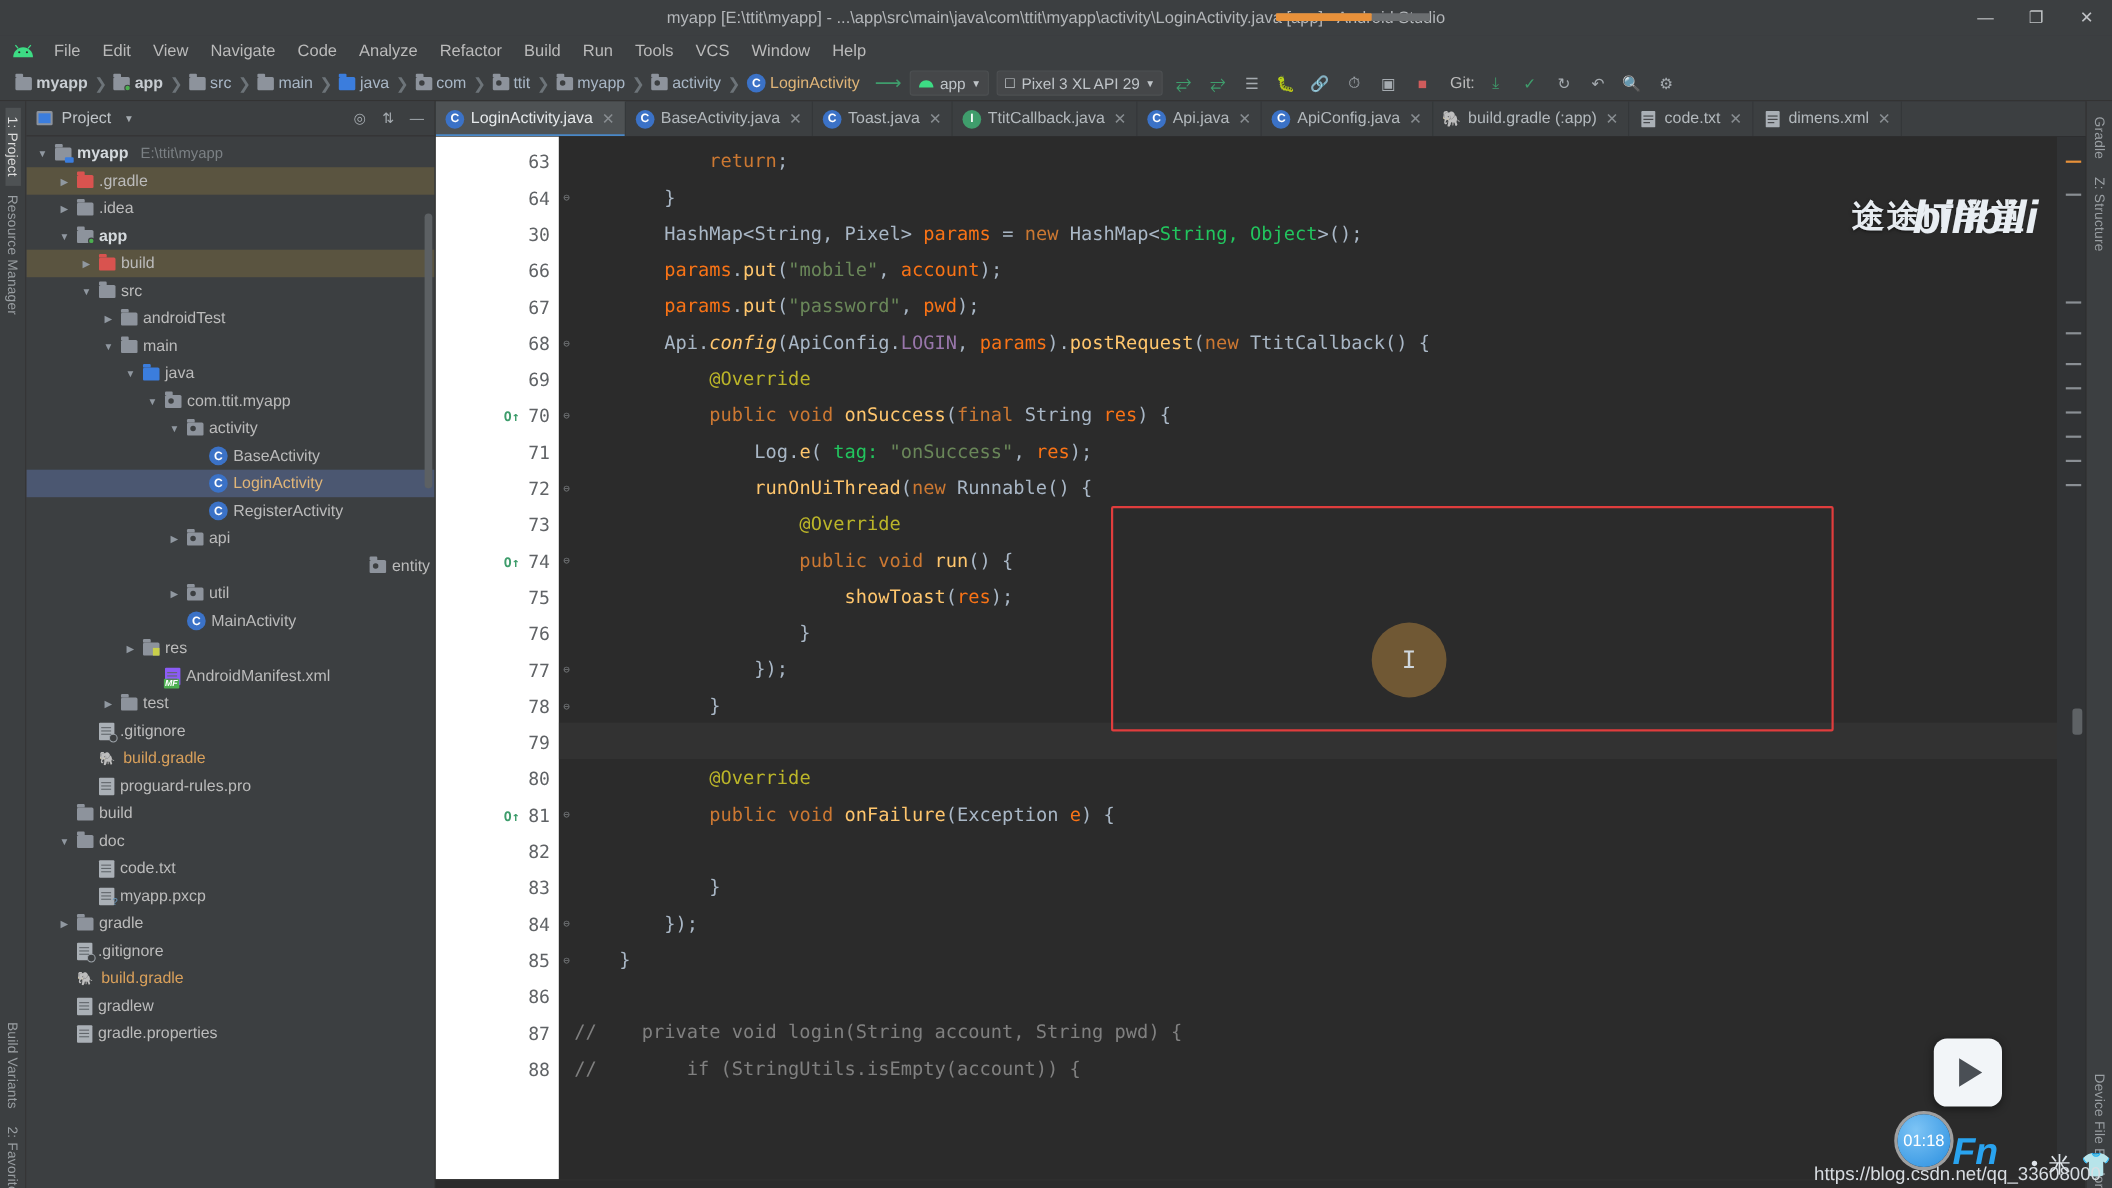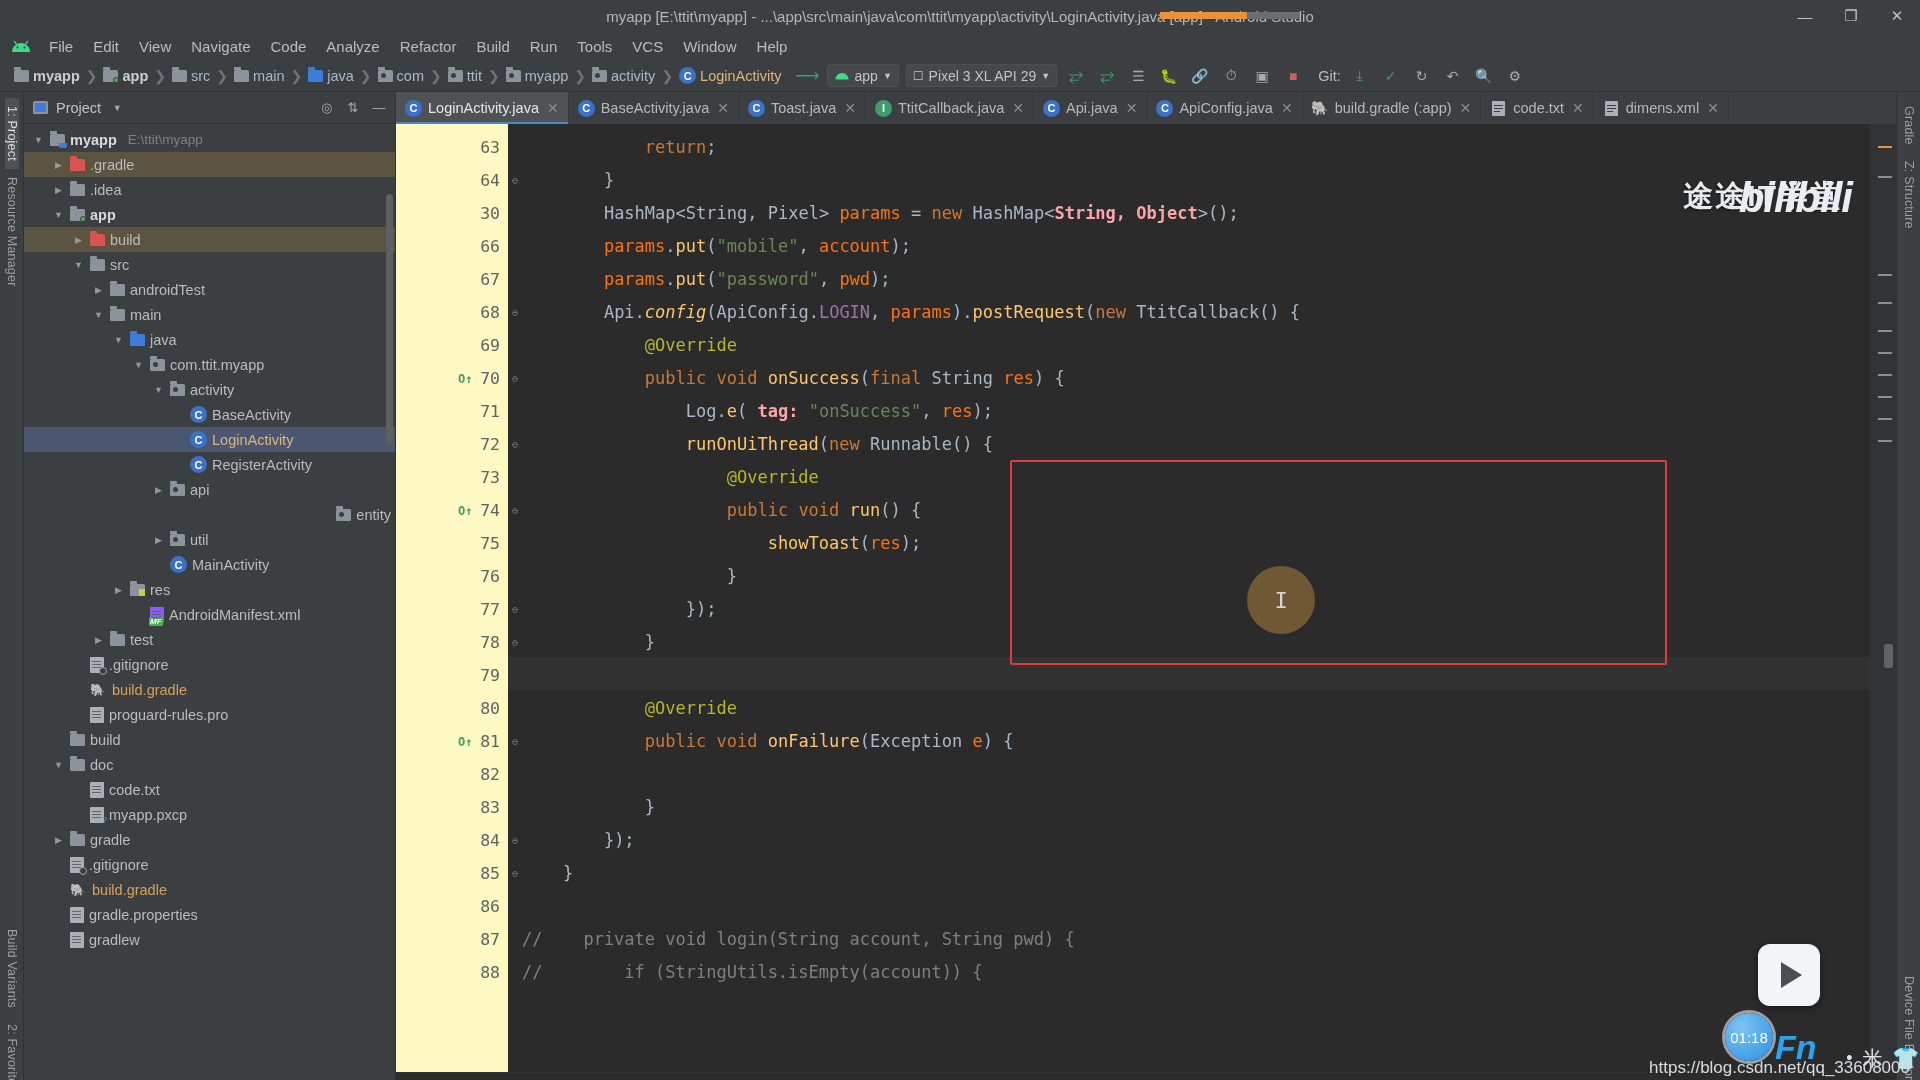--- a/index.html
+++ b/index.html
@@ -69,29 +69,29 @@
   #tabs { height:32px; background:#3c3f41; display:flex; align-items:stretch; overflow:hidden; }
   .tab { display:flex; align-items:center; gap:6px; padding:0 9px; font-size:14.5px; color:#b3b9bd; border-right:1px solid #343739; white-space:nowrap; }
   .tab.active { background:#4e5254; color:#e6e9eb; box-shadow:inset 0 -2px 0 #4a88c7; }
   .tabx { color:#888d91; font-size:14px; margin-left:2px; }
   .tabic { width:17px; height:17px; border-radius:50%; background:#3b72c7; color:#fff; font-size:11px; font-weight:bold; display:flex; align-items:center; justify-content:center; flex:none; }
   .tabic.i { background:#3f9d6c; }
   .tabic.g { background:none; color:#9aa0a6; border-radius:0; font-size:14px; }
   .tabic.t { background:none; color:#aab0b6; border-radius:0; }
 
   #editorarea { flex:1; display:flex; position:relative; overflow:hidden; background:#2b2b2b; }
-  #gutter { width:112px; background:#fef9c3; flex:none; padding-top:7px; position:relative; }
+  #gutter { width:112px; background:#ffffff; flex:none; padding-top:7px; position:relative; }
   .gl { height:33px; display:flex; align-items:center; justify-content:flex-end; padding-right:8px; font-size:16.5px; color:#606366; font-family:"DejaVu Sans Mono", monospace; position:relative; }
   .gl .mk { position:absolute; left:62px; font-size:12px; color:#3f9d6c; font-weight:bold; }
   .gl .fold { position:absolute; right:-13px; width:12px; text-align:center; color:#787b7e; font-size:10px; }
   #codewrap { flex:1; position:relative; padding-top:7px; overflow:hidden; }
   pre#code { font-family:"DejaVu Sans Mono", monospace; font-size:17px; line-height:33px; color:#a9b7c6; white-space:pre; margin-left:14px; }
   .k { color:#cc7832; } .s { color:#6a8759; } .c { color:#808080; } .f { color:#ffc66d; }
   .n { color:#9876aa; } .an { color:#bbb529; } .t { color:#f97316; } .p { color:#a9b7c6; }
-  .cls2 { color:#a9b7c6; } .param { color:#fca5a5;font-weight:bold; }
+  .cls2 { color:#a9b7c6; } .param { color:#22c55e; }
   #curline { position:absolute; left:0; right:0; top:533px; height:33px; background:#323232; }
   #redbox { position:absolute; left:502px; top:336px; width:657px; height:205px; border:2px solid #e03d3d; border-radius:2px; pointer-events:none; }
   #cursorblob { position:absolute; left:739px; top:442px; width:68px; height:68px; border-radius:50%; background:rgba(170,125,60,.55); display:flex; align-items:center; justify-content:center; }
   #cursorblob span { color:#cfd6dc; font-size:22px; font-family:"DejaVu Sans Mono", monospace; }
   #playbtn { position:absolute; right:50px; bottom:66px; width:62px; height:62px; border-radius:12px; background:#f2f5f8; display:flex; align-items:center; justify-content:center; box-shadow:0 2px 8px rgba(0,0,0,.45); }
   #playbtn:after { content:""; border-left:21px solid #4a4f55; border-top:13px solid transparent; border-bottom:13px solid transparent; margin-left:5px; }
   #wmark1 { position:absolute; right:28px; top:52px; font-size:30px; font-weight:bold; color:#e6ebf0; letter-spacing:2px; text-shadow:0 1px 3px rgba(0,0,0,.6); }
   #wmark2 { position:absolute; right:18px; top:50px; font-size:42px; font-weight:bold; color:#e9eef3; font-style:italic; letter-spacing:-1px; }
 
   #bcbar { height:28px; background:#2b2b2b; display:flex; align-items:center; padding-left:404px; gap:5px; font-size:14.5px; color:#9aa3ab; border-top:1px solid #323232; }
@@ -426,26 +426,26 @@
           <span class="lbl">.gitignore</span>
         </div>
         <div class="row" style="padding-left: 28px;">
           <span class="arw"></span>
           <span class="gradleic" style="flex: 0 0 auto; font-size: 12px;">🐘</span>
           <span class="lbl or">build.gradle</span>
         </div>
         <div class="row" style="padding-left: 28px;">
           <span class="arw"></span>
           <span class="fileic" style="flex: 0 0 auto;"></span>
+          <span class="lbl">gradlew</span>
+        </div>
+        <div class="row" style="padding-left: 28px;">
+          <span class="arw"></span>
+          <span class="fileic" style="flex: 0 0 auto;"></span>
           <span class="lbl">gradle.properties</span>
-        </div>
-        <div class="row" style="padding-left: 28px;">
-          <span class="arw"></span>
-          <span class="fileic" style="flex: 0 0 auto;"></span>
-          <span class="lbl">gradlew</span>
         </div>
         <div id="treescroll" style="top: 70px;"></div>
       </div>
   </div>
 
   <div id="editorcol">
 
     <div id="tabs">
         <div class="tab active">
           <span class="tabic">C</span>

